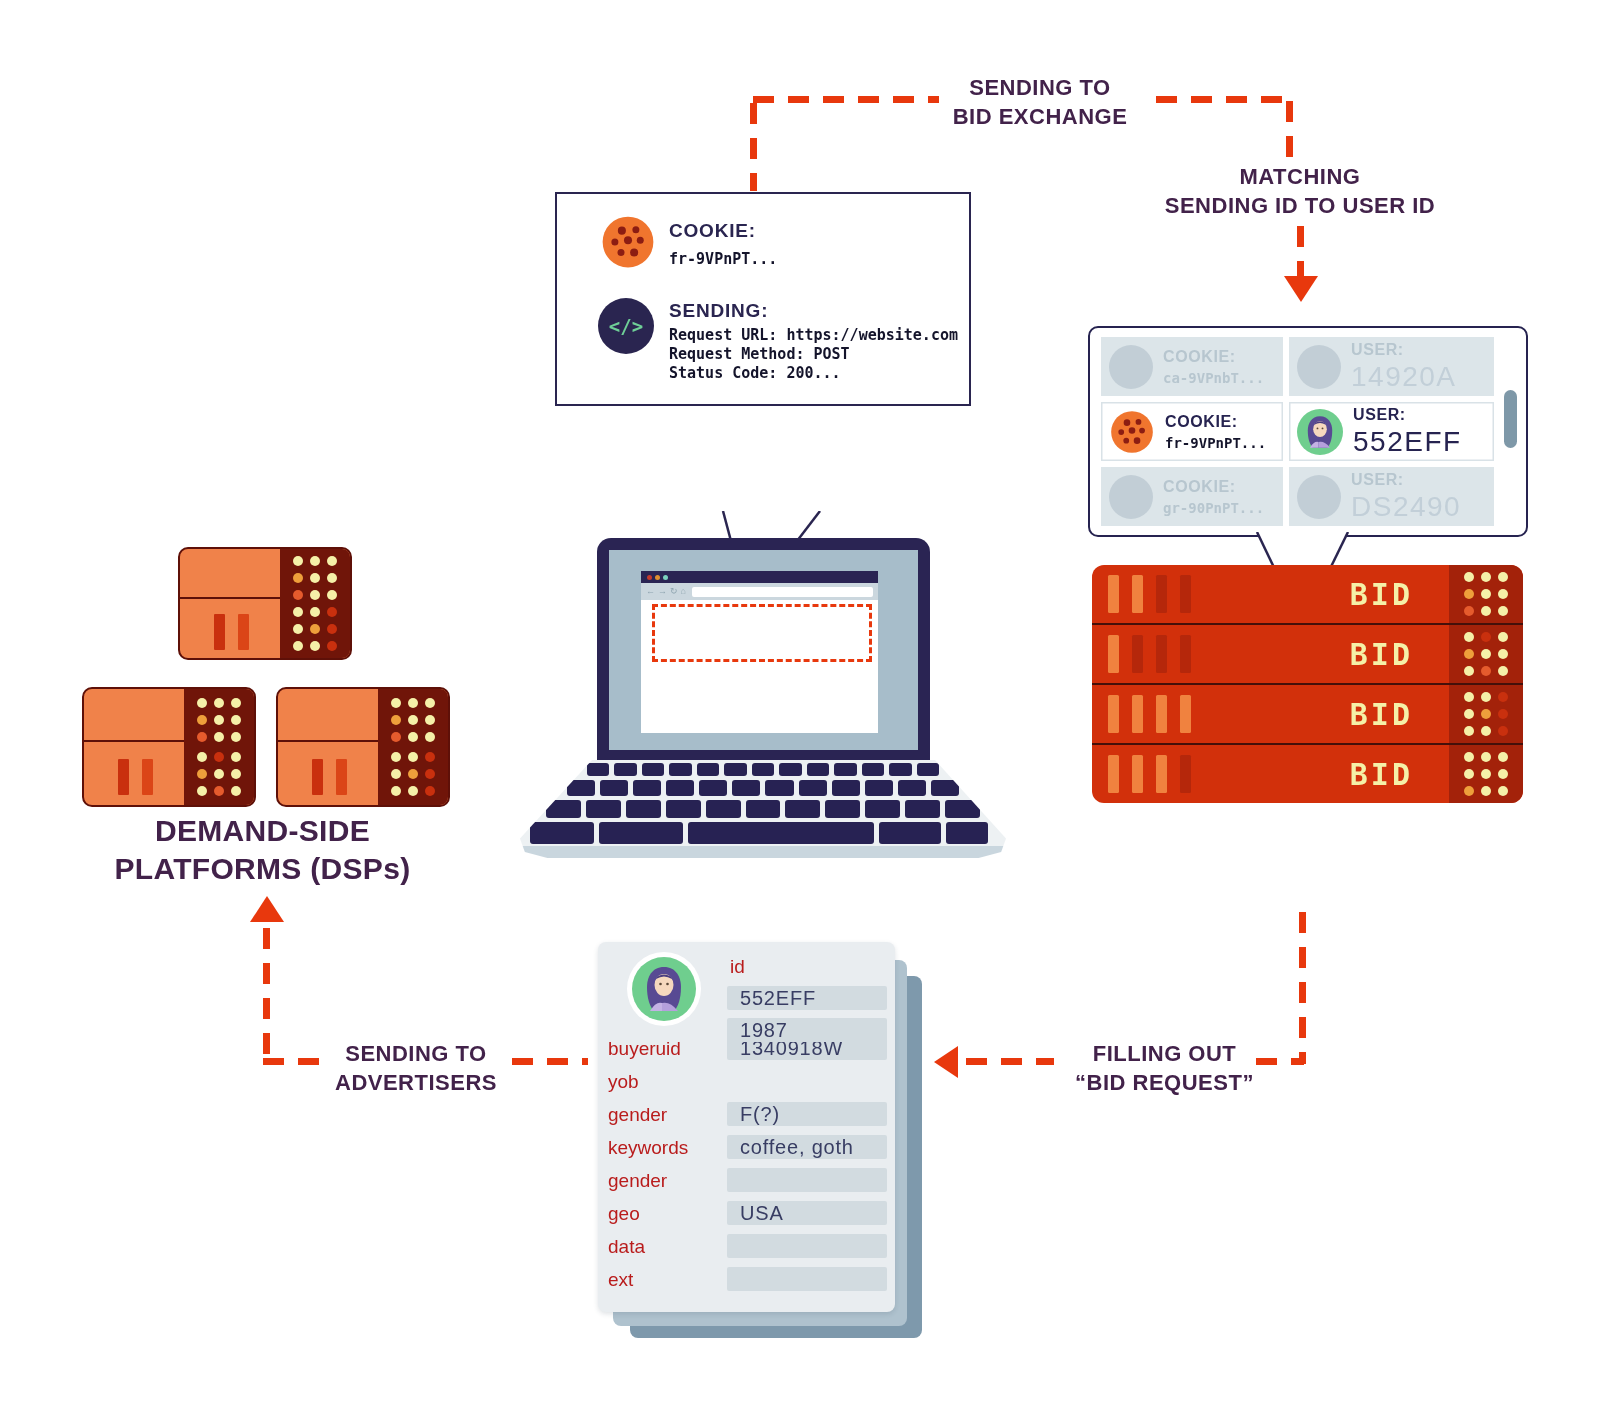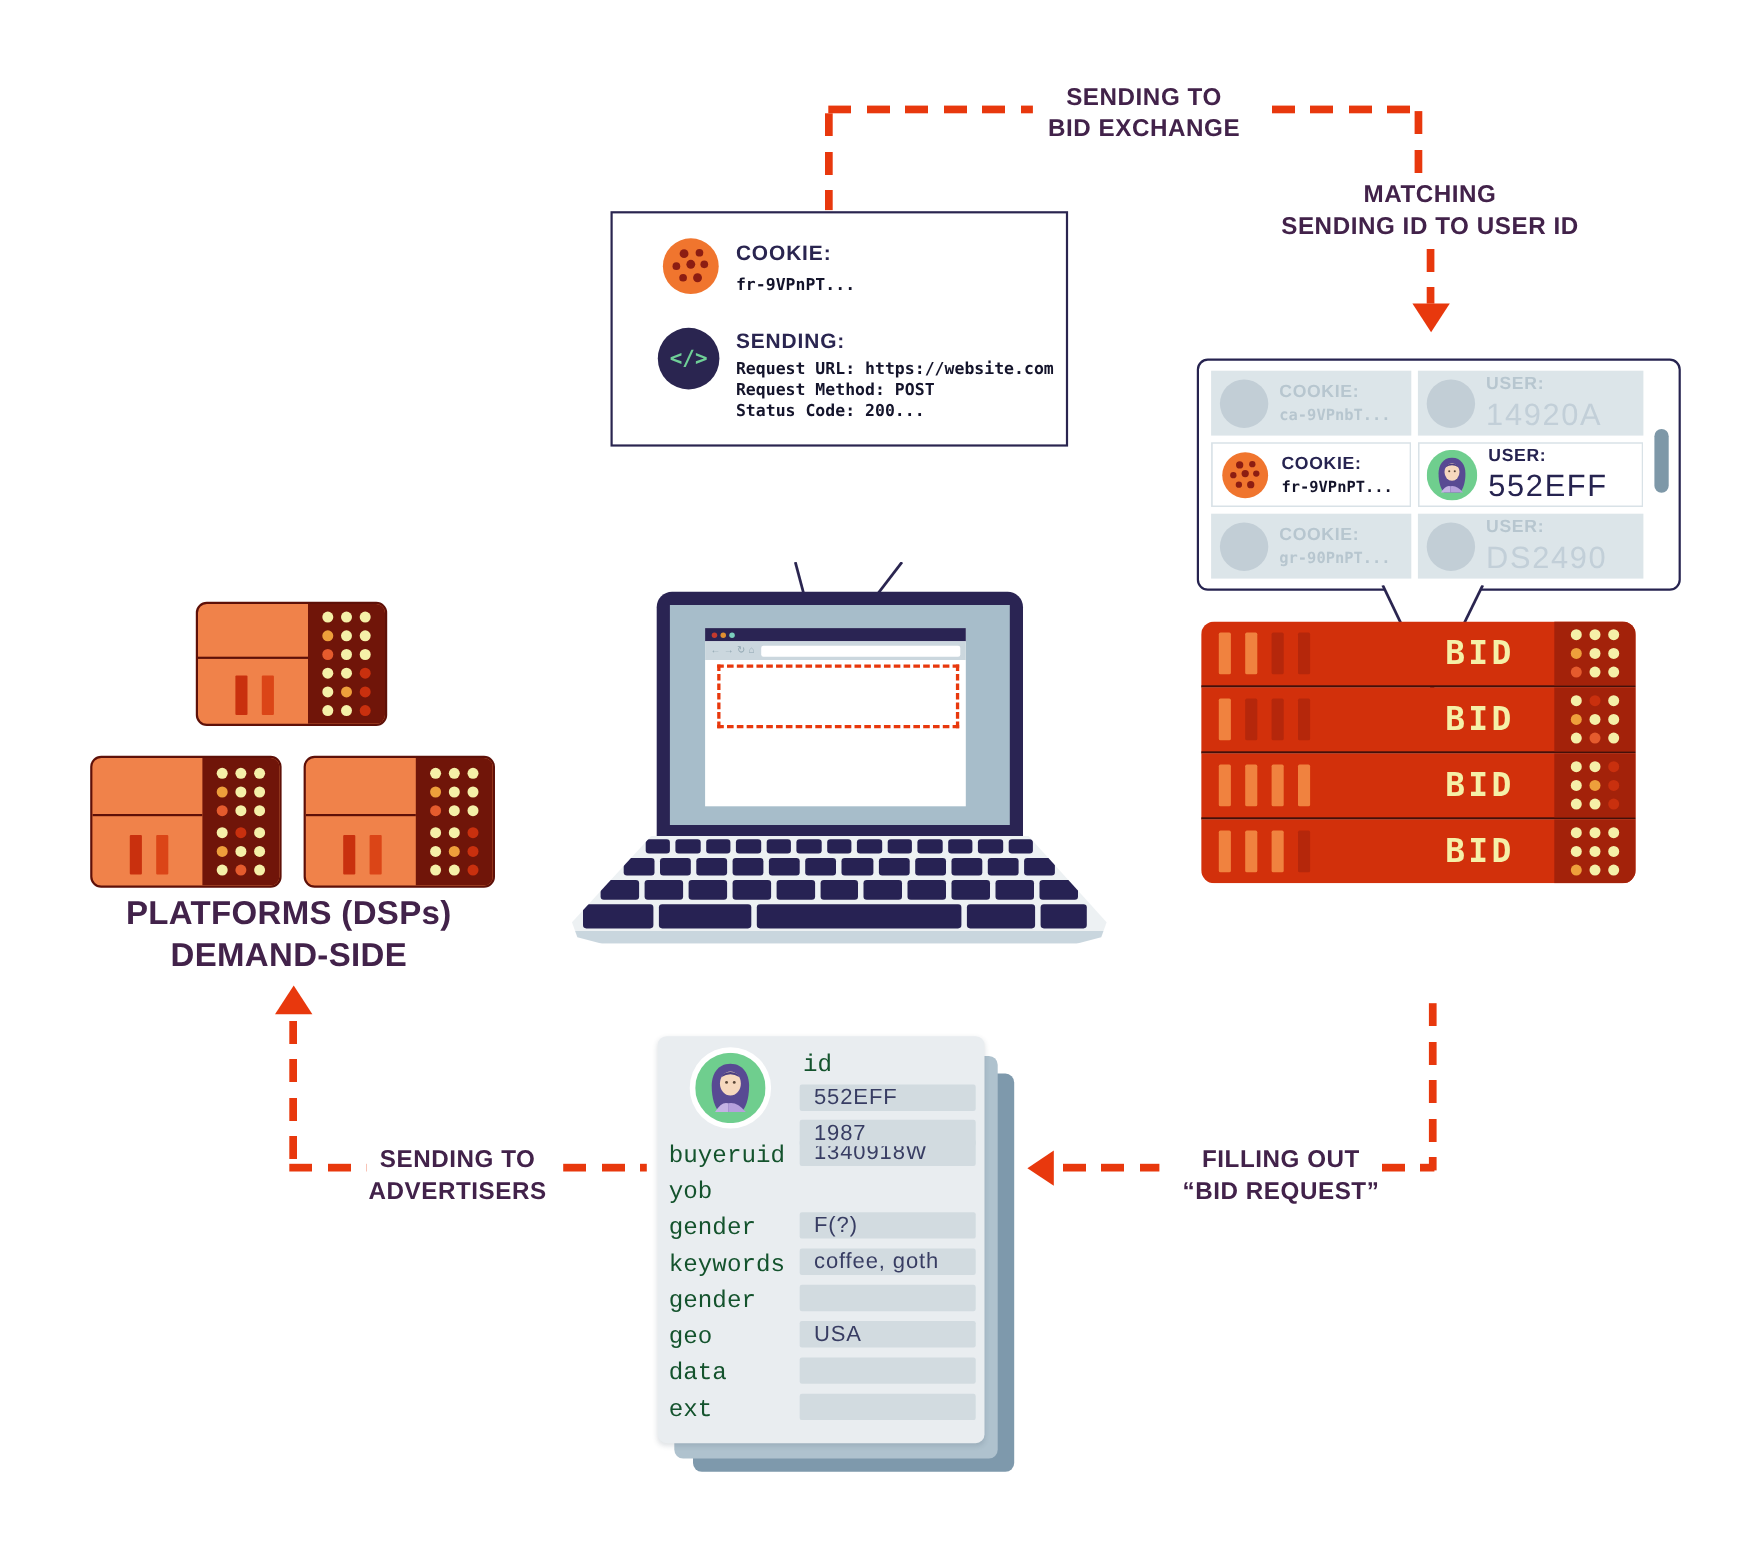--- a/index.html
+++ b/index.html
@@ -65,21 +65,21 @@
 
   .dotgrid{display:grid;grid-template-columns:repeat(3,10px);gap:7px;}
   .dotgrid i{width:10px;height:10px;border-radius:50%;background:#F5F0A8;display:block;}
   .dg-a i:nth-child(4){background:#EE9F3B}.dg-a i:nth-child(7){background:#E55B2D}
   .dg-b i:nth-child(3){background:#C9300E}.dg-b i:nth-child(6){background:#C9300E}
   .dg-b i:nth-child(9){background:#C9300E}.dg-b i:nth-child(5){background:#EE9F3B}
   .dg-c i:nth-child(2){background:#C9300E}.dg-c i:nth-child(4){background:#EE9F3B}.dg-c i:nth-child(8){background:#E55B2D}
   .dg-d i:nth-child(7){background:#EE9F3B}
 
   
-  .ssp{position:absolute;left:1092px;top:565px;width:395px;height:238px;border-radius:12px;overflow:hidden;
+  .ssp{position:absolute;left:1092px;top:565px;width:431px;height:238px;border-radius:12px;overflow:hidden;
        display:flex;flex-direction:column;}
   .srow{position:relative;flex:1;background:#D2300B;border-bottom:2px solid #44100A;}
   .srow:last-child{border-bottom:none;}
   .slots{position:absolute;left:16px;top:50%;transform:translateY(-50%);display:flex;gap:13px;}
   .slots span{width:11px;height:38px;border-radius:1.5px;display:block;}
   .sl{background:#F0823F;}.sd{background:#B5270B;}
   .led{position:absolute;right:110px;top:50%;transform:translateY(-50%);
        font-family:"DejaVu Sans Mono",monospace;font-weight:bold;font-size:30px;letter-spacing:3px;color:#F5F0A8;}
   .spanel{position:absolute;right:0;top:0;bottom:0;width:74px;background:#A3220A;
           display:flex;align-items:center;justify-content:center;}
@@ -103,21 +103,21 @@
   .active .thead{color:#262350;}.active .tmono{color:#14142B;}.active .tbig{color:#262350;}
   .scrollthumb{position:absolute;right:9px;top:62px;width:13px;height:58px;border-radius:7px;background:#7E98A8;}
 
   
   .page{position:absolute;border-radius:8px;}
   .form-card{position:absolute;left:598px;top:942px;width:297px;height:370px;background:#E9EDF0;
              border-radius:8px;box-shadow:0 2px 5px rgba(40,60,80,.15);}
   .avatar-ring{position:absolute;left:627px;top:952px;width:74px;height:74px;border-radius:50%;
                background:#fff;display:flex;align-items:center;justify-content:center;}
   .avatar-ring svg{width:64px;height:64px;display:block;}
-  .f-label{position:absolute;font-family:Liberation Mono, monospace;font-size:22px;color:#14532d;}
+  .f-label{position:absolute;font-family:Liberation Sans, sans-serif;font-size:19px;color:#b91c1c;}
   .f-box{position:absolute;left:727px;width:160px;height:24px;background:#D2DBE0;border-radius:2px;
          font-size:20px;color:#383D63;line-height:24px;padding-left:13px;box-sizing:border-box;
          letter-spacing:.8px;overflow:hidden;white-space:nowrap;}
 </style>
 </head>
 <body>
 
 <div class="stage">
 
   <div class="dv" style="left:750px;top:103px;height:88px;"></div>
@@ -313,22 +313,22 @@
           <i></i>
           <i></i>
           <i></i>
           <i></i>
           <i></i>
           <i></i>
         </div>
     </div>
   </div>
   <div class="entity-label" style="left:110px;top:812px;width:305px;">
+    <div>DEMAND-SIDE</div>
     <div>PLATFORMS (DSPs)</div>
-    <div>DEMAND-SIDE</div>
   </div>
 
   <div class="mtable">
     <div class="trow">
       <div class="tcell tc-l muted">
         <span class="tcirc"></span>
         <div>
             <div class="thead">COOKIE:</div>
              <div class="tmono">ca-9VPnbT...</div>
           </div>

